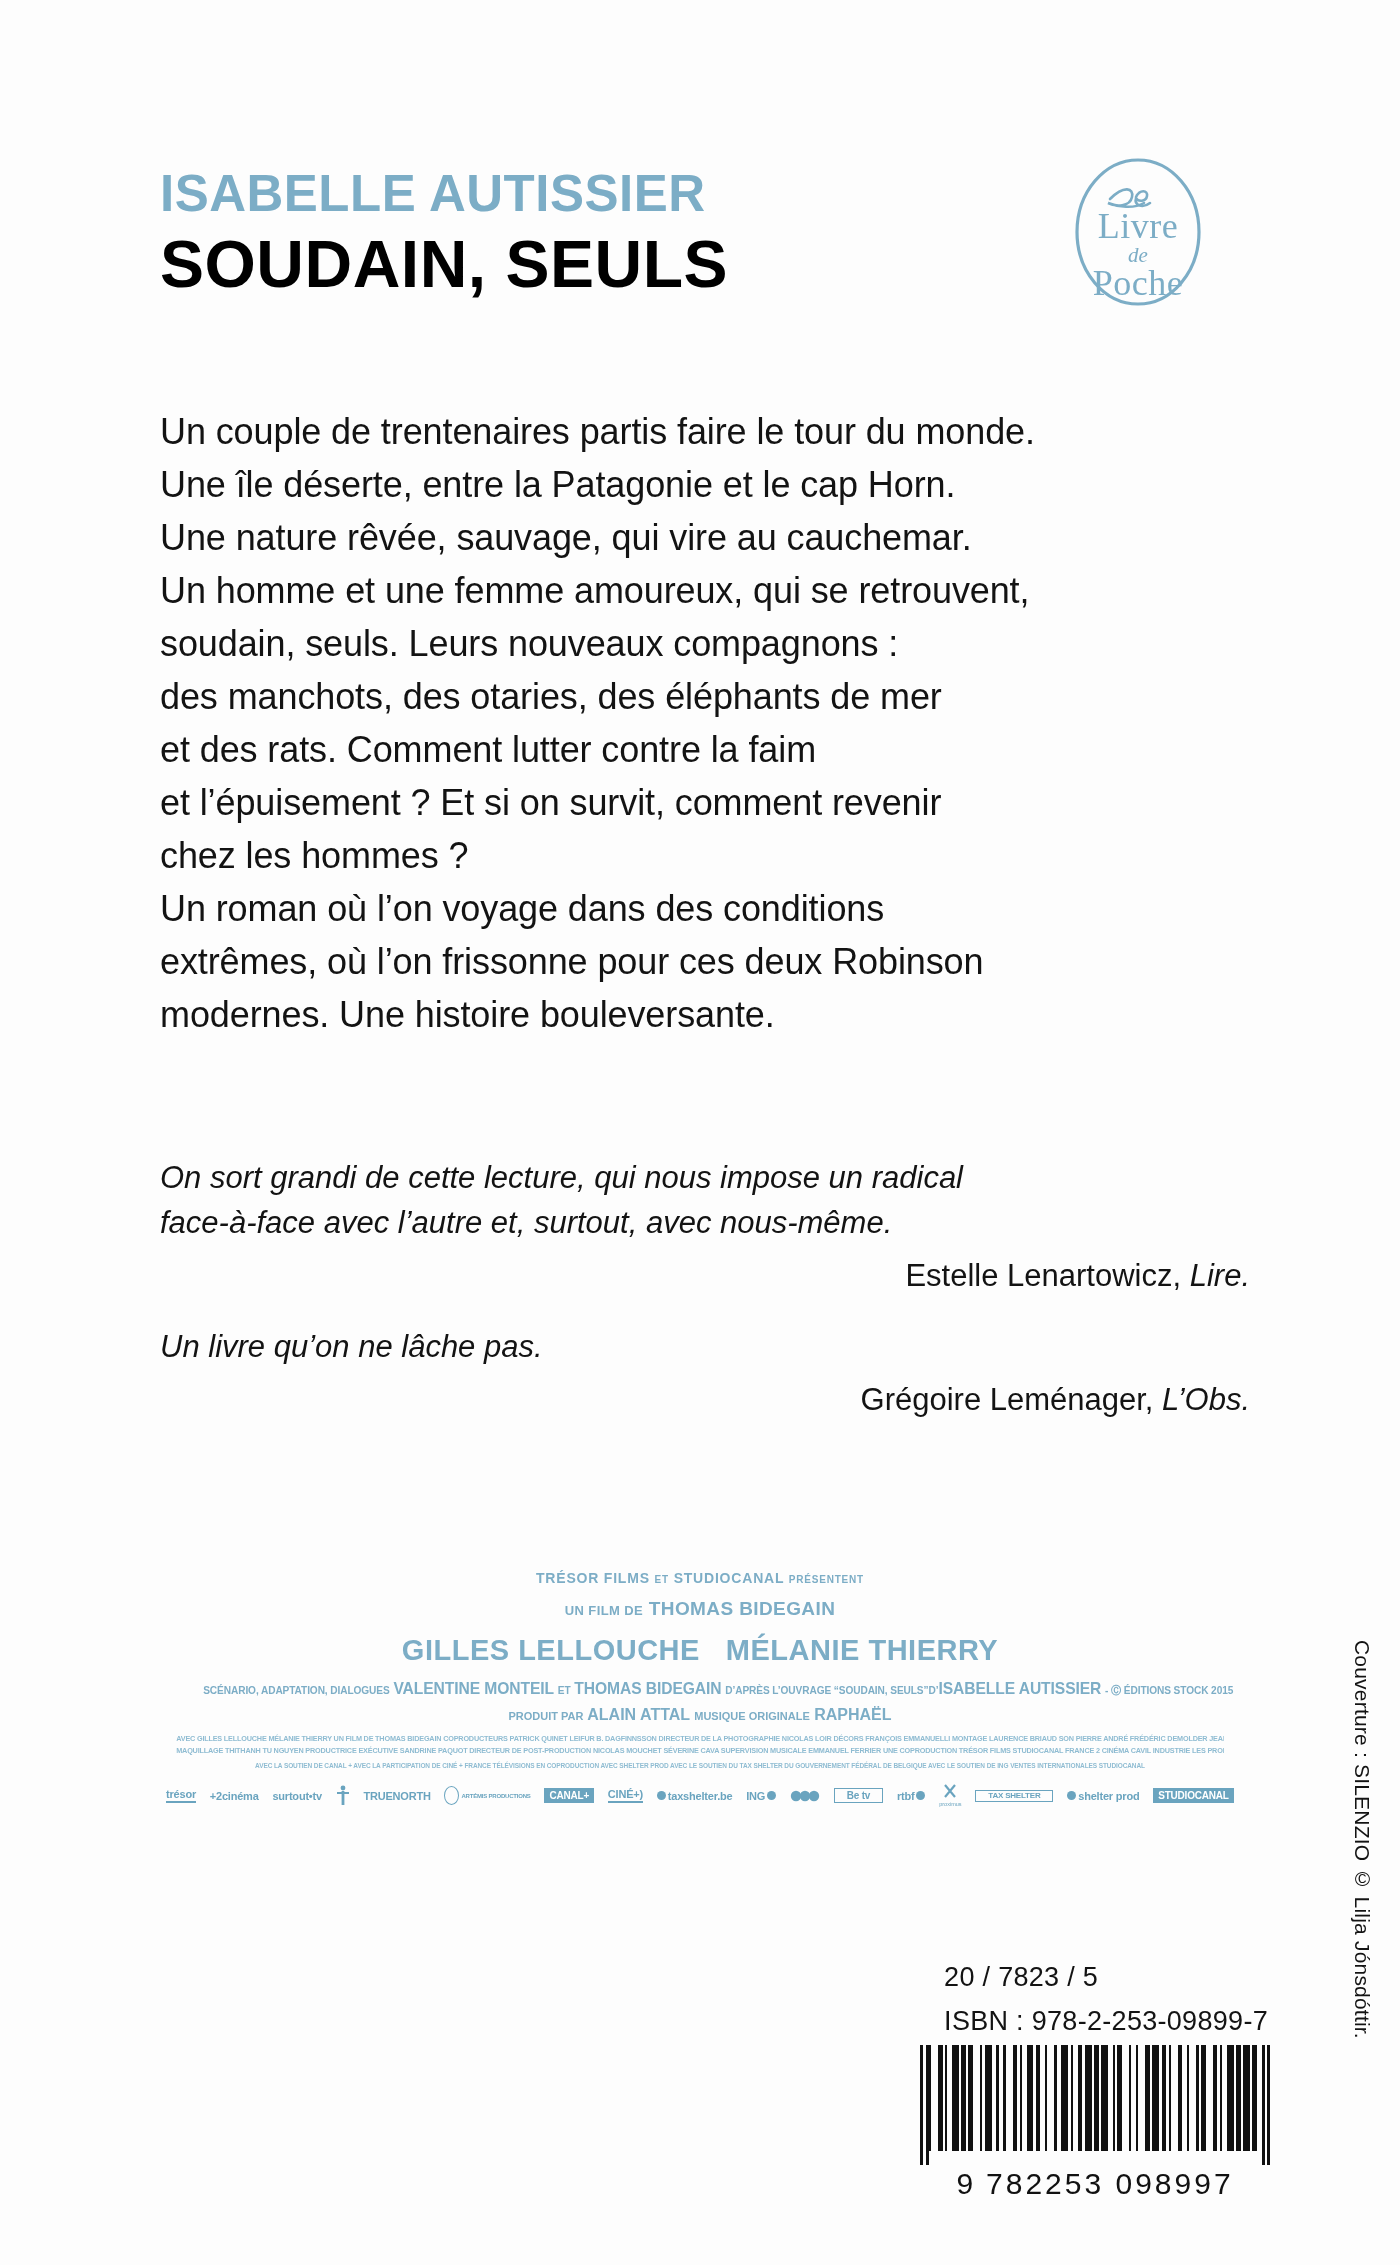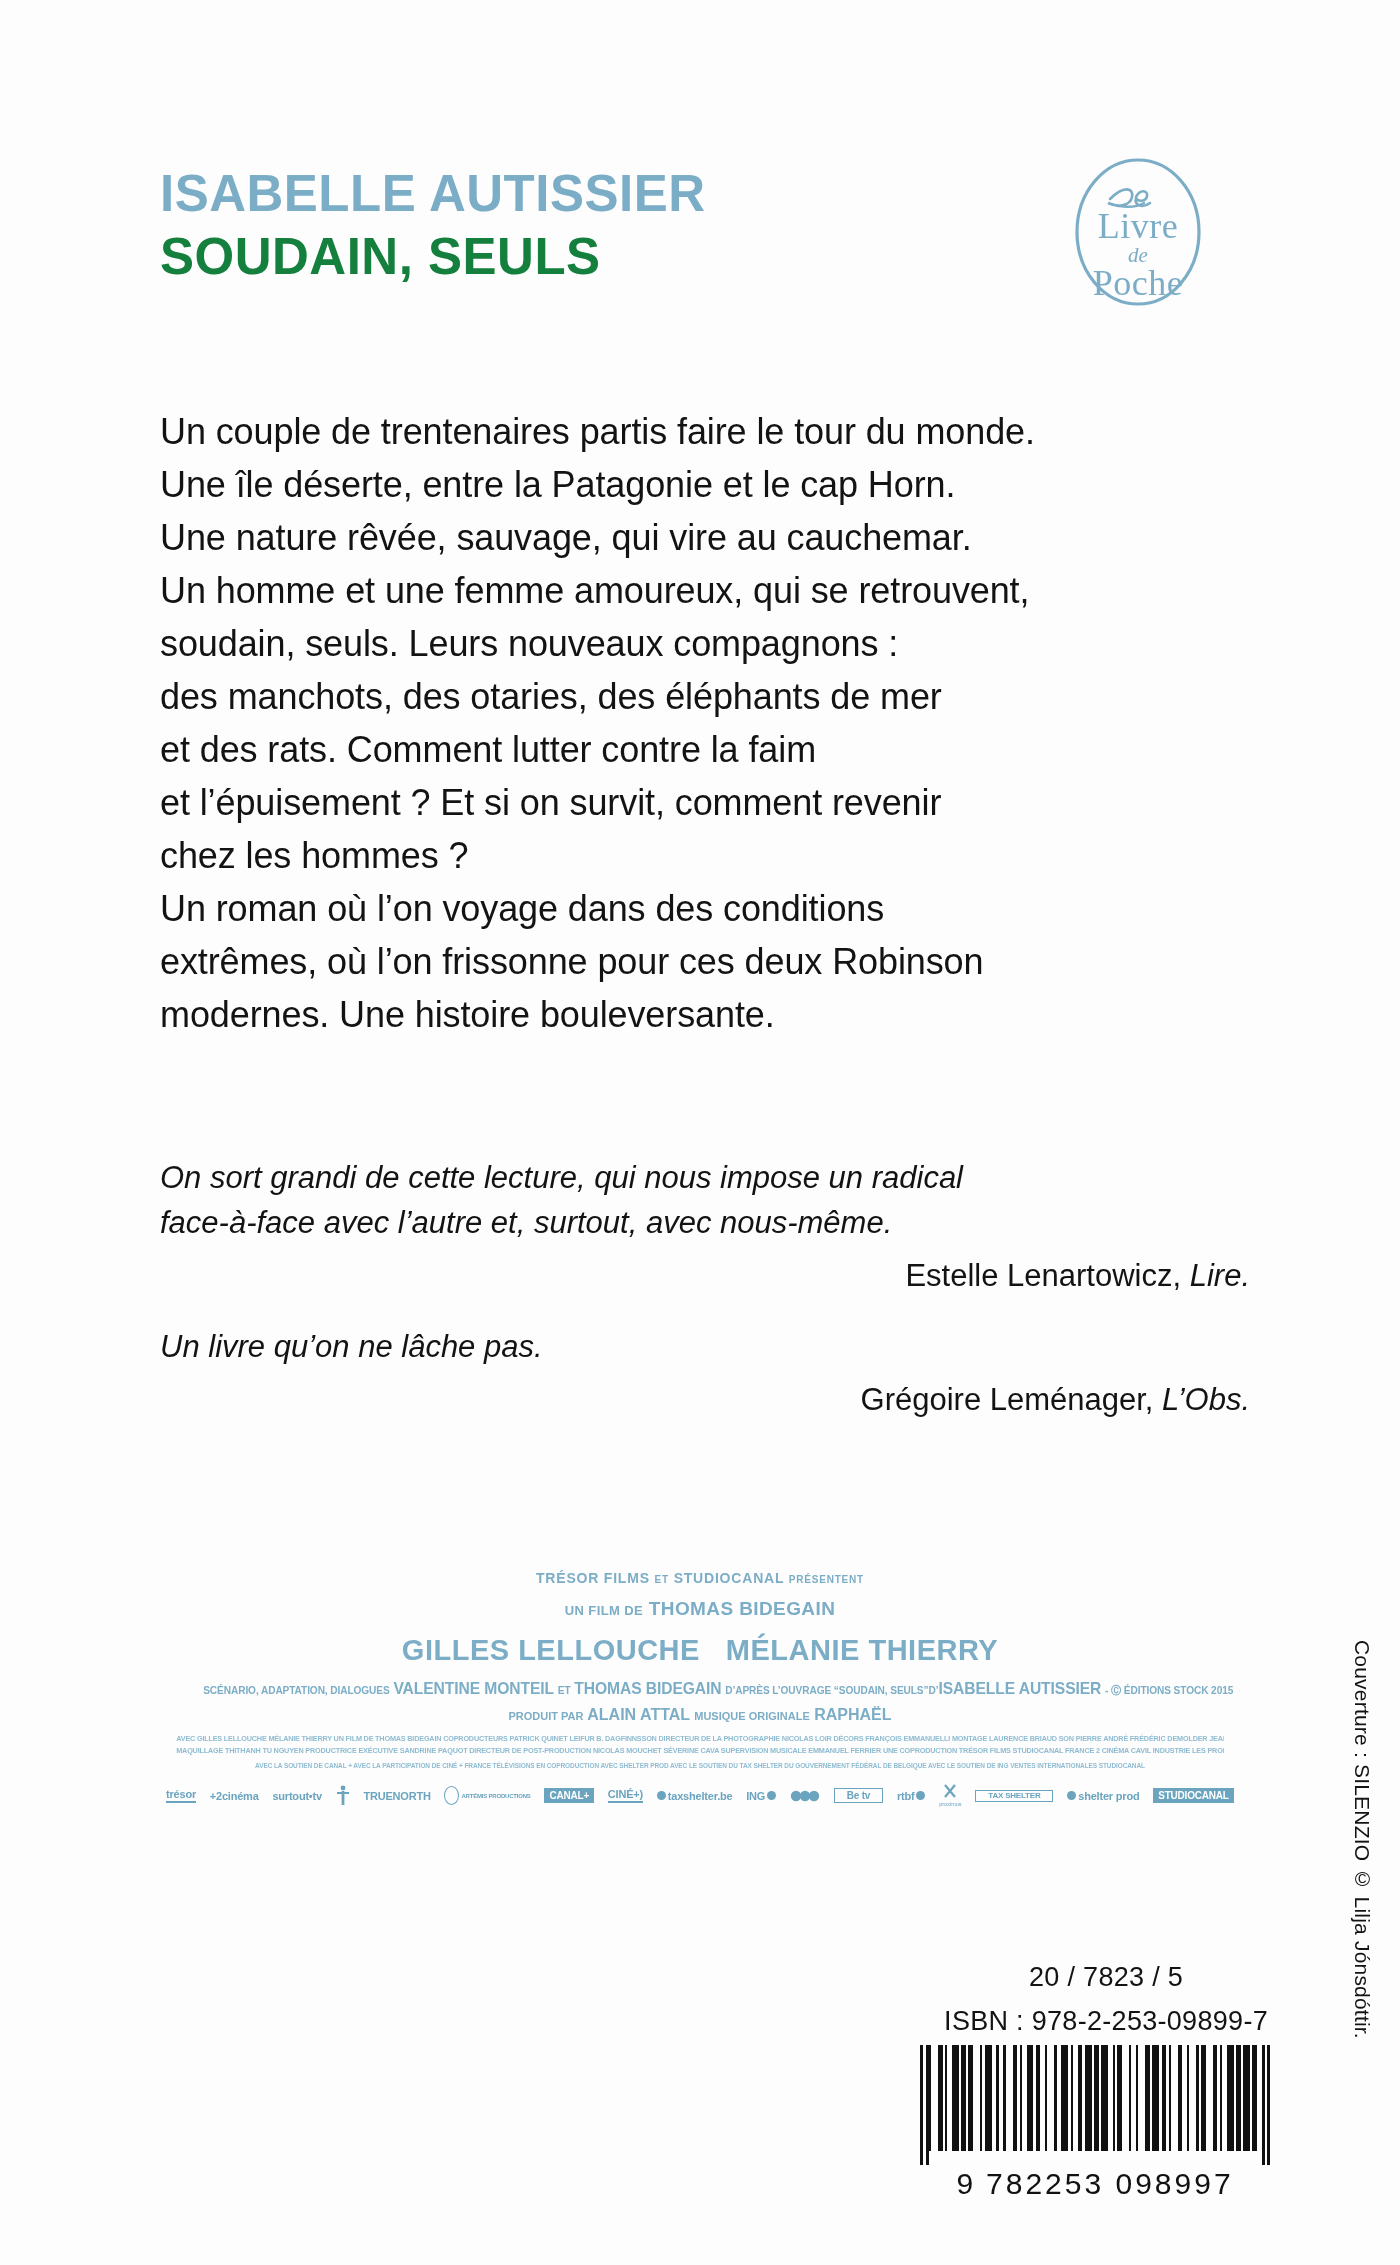--- a/index.html
+++ b/index.html
@@ -31,24 +31,24 @@
   }
   .author {
     font-size: 51px;
     font-weight: 700;
     letter-spacing: 0.5px;
     color: #7cadc6;
     line-height: 1.12;
     white-space: nowrap;
   }
   .title {
-    font-size: 51px;
+    font-size: 66px;
     font-weight: 700;
     letter-spacing: 0.5px;
-    color: #15803d;
+    color: #000000;
     line-height: 1.12;
     margin-top: 6px;
     white-space: nowrap;
   }
 
   
   .logo {
     position: absolute;
     left: 1072px;
     top: 155px;
@@ -219,21 +219,21 @@
     writing-mode: vertical-rl;
     white-space: nowrap;
     letter-spacing: 0.2px;
   }
 
   
   .codes {
     position: absolute;
     right: 132px;
     top: 1955px;
-    text-align: center;
+    text-align: left;
     font-size: 27px;
     line-height: 44px;
     color: #131313;
     letter-spacing: 0.3px;
   }
 
   
   .barcode-wrap {
     position: absolute;
     left: 920px;

